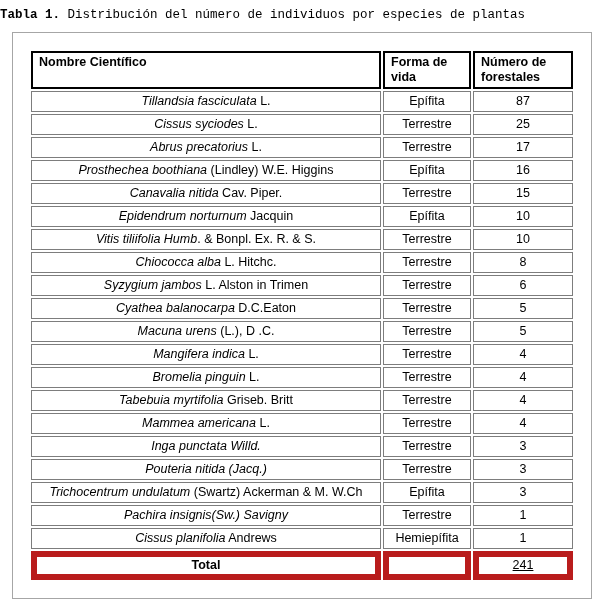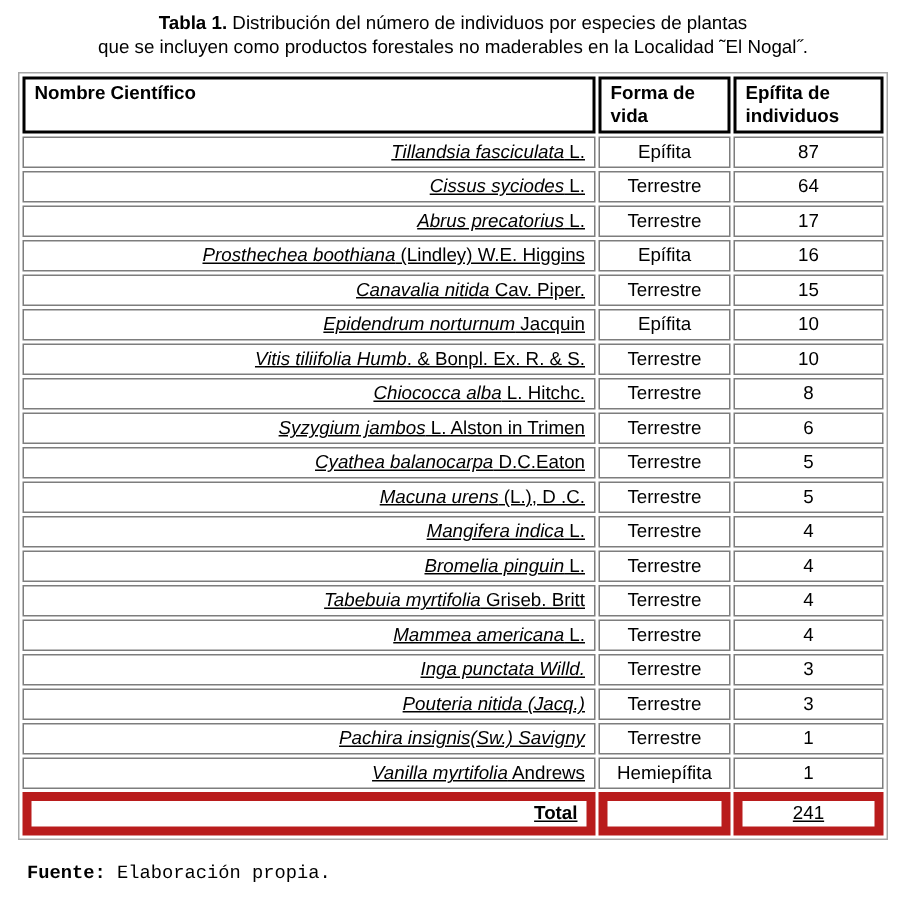--- a/index.html
+++ b/index.html
@@ -7,28 +7,29 @@
     padding: 0;
     background: #ffffff;
     width: 604px;
     height: 603px;
     font-family: "Liberation Sans", sans-serif;
     color: #000;
     overflow: hidden;
   }
   .caption {
     padding-top: 7px;
-    text-align: center;
+    text-align: left;
     font-size: 12.5px;
     line-height: 16px;
+    font-family: Liberation Mono, monospace;
   }
   .table-frame {
     margin: 9px 12px 0 12px;
     border: 1px solid #a6a6a6;
-    padding: 0px;
+    padding: 16px;
   }
   table.species {
     width: 100%;
     border-collapse: separate;
     border-spacing: 2px;
     table-layout: fixed;
     font-size: 12.5px;
   }
   col.c1 { width: auto; }
   col.c2 { width: 88px; }
@@ -49,66 +50,65 @@
     border: 1px solid #7d7d7d;
     background: #fff;
     padding: 1px 6px;
     height: 21px;
     box-sizing: border-box;
     vertical-align: middle;
     line-height: 15px;
     overflow: hidden;
     white-space: nowrap;
   }
-  td.c-name { text-align: right; text-decoration: underline; }
+  td.c-name { text-align: center; }
   td.c-center { text-align: center; }
   tr.total-row td {
     border: 6px solid #b91c1c;
     font-weight: bold;
   }
   tr.total-row td.c-center { font-weight: normal; text-decoration: underline; }
   .source-note {
     margin: 15px 0 0 18px;
     font-size: 12.5px;
     font-family: Liberation Mono, monospace;
   }
 </style>
 </head>
 <body>
 
 <div class="caption">
   <div><b>Tabla 1.</b><span> Distribución del número de individuos por especies de plantas</span></div>
-  <div>que se incluyen como productos forestales no maderables en la Localidad ˜El Nogal˝.</div>
 </div>
 
 <div class="table-frame">
   <table class="species">
     <colgroup>
       <col class="c1">
         <col class="c2">
         <col class="c3">
     </colgroup>
     <thead>
       <tr>
         <th class="h-left">Nombre Científico</th>
         <th class="h-center">Forma de vida</th>
-        <th class="h-center">Epífita de individuos</th>
+        <th class="h-center">Número de forestales</th>
       </tr>
     </thead>
     <tbody>
 
     <tr>
           <td class="c-name"><i>Tillandsia fasciculata</i> L.</td>
           <td class="c-center">Epífita</td>
           <td class="c-center">87</td>
         </tr>
         <tr>
           <td class="c-name"><i>Cissus syciodes</i> L.</td>
           <td class="c-center">Terrestre</td>
-          <td class="c-center">64</td>
+          <td class="c-center">25</td>
         </tr>
         <tr>
           <td class="c-name"><i>Abrus precatorius</i> L.</td>
           <td class="c-center">Terrestre</td>
           <td class="c-center">17</td>
         </tr>
         <tr>
           <td class="c-name"><i>Prosthechea boothiana</i> (Lindley) W.E. Higgins</td>
           <td class="c-center">Epífita</td>
           <td class="c-center">16</td>
@@ -172,26 +172,31 @@
           <td class="c-name"><i>Inga punctata Willd.</i></td>
           <td class="c-center">Terrestre</td>
           <td class="c-center">3</td>
         </tr>
         <tr>
           <td class="c-name"><i>Pouteria nitida (Jacq.)</i></td>
           <td class="c-center">Terrestre</td>
           <td class="c-center">3</td>
         </tr>
         <tr>
+          <td class="c-name"><i>Trichocentrum undulatum</i> (Swartz) Ackerman &amp; M. W.Ch</td>
+          <td class="c-center">Epífita</td>
+          <td class="c-center">3</td>
+        </tr>
+        <tr>
           <td class="c-name"><i>Pachira insignis(Sw.) Savigny</i></td>
           <td class="c-center">Terrestre</td>
           <td class="c-center">1</td>
         </tr>
         <tr>
-          <td class="c-name"><i>Vanilla myrtifolia</i> Andrews</td>
+          <td class="c-name"><i>Cissus planifolia</i> Andrews</td>
           <td class="c-center">Hemiepífita</td>
           <td class="c-center">1</td>
         </tr>
       </tbody>
     <tbody>
       <tr class="total-row">
         <td class="c-name">Total</td>
         <td class="c-center"></td>
         <td class="c-center">241</td>
       </tr>

